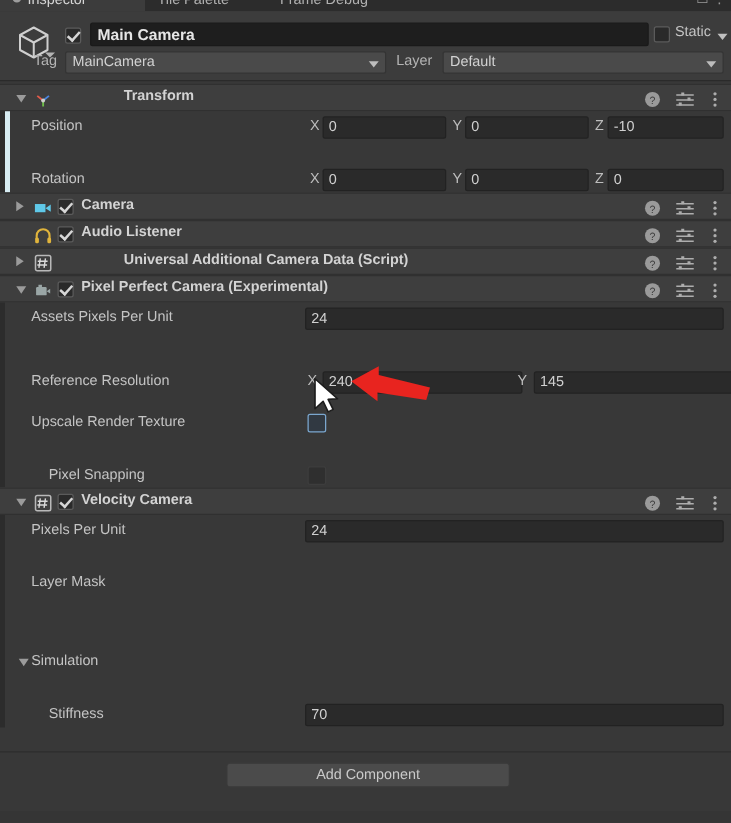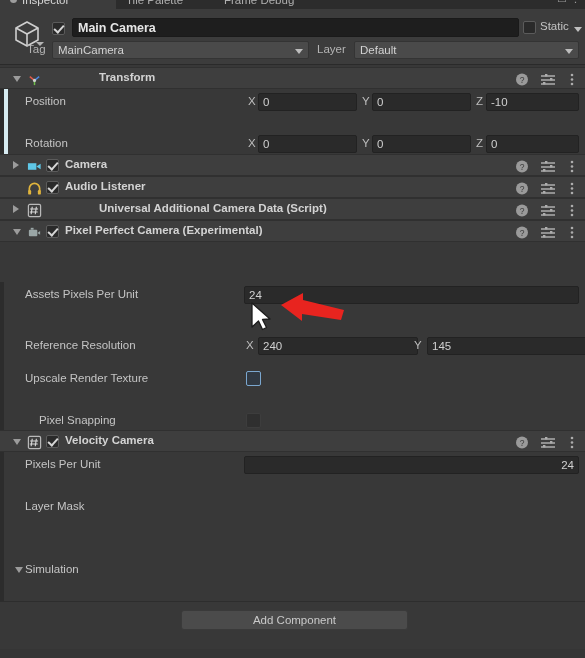--- a/index.html
+++ b/index.html
@@ -368,21 +368,21 @@
             <rect x="28" y="10" width="2.4" height="2.4"></rect>
           </g>
         <g fill="#adadad">
             <circle cx="57" cy="3" r="1.3"></circle>
             <circle cx="57" cy="7.5" r="1.3"></circle>
             <circle cx="57" cy="12" r="1.3"></circle>
           </g>
       </svg>
     </div>
 
-    <div class="section" style="height:148px;margin-top:40px;">
+    <div class="section" style="height:148px;">
       <div class="leftedge" style="top:0;height:148px;"></div>
 
       <div class="row" style="top:2px;">
         <span class="plabel">Assets Pixels Per Unit</span>
         <div class="field" style="left:244px;top:2px;width:335px;">24</div>
       </div>
 
       <div class="row" style="top:32px;">
         <span class="plabel">Reference Resolution</span>
         <span class="axis" style="left:246px;">X</span>
@@ -441,21 +441,21 @@
             <rect x="28" y="10" width="2.4" height="2.4"></rect>
           </g>
         <g fill="#adadad">
             <circle cx="57" cy="3" r="1.3"></circle>
             <circle cx="57" cy="7.5" r="1.3"></circle>
             <circle cx="57" cy="12" r="1.3"></circle>
           </g>
       </svg>
     </div>
 
-    <div class="section" style="height:170px;text-align:right;">
+    <div class="section" style="height:170px;">
       <div class="leftedge" style="top:0;height:170px;"></div>
 
       <div class="row" style="top:2px;">
         <span class="plabel">Pixels Per Unit</span>
         <div class="field" style="left:244px;top:2px;width:335px;">24</div>
       </div>
 
       <div class="row" style="top:23px;">
         <span class="plabel">Layer Mask</span>
       </div>

